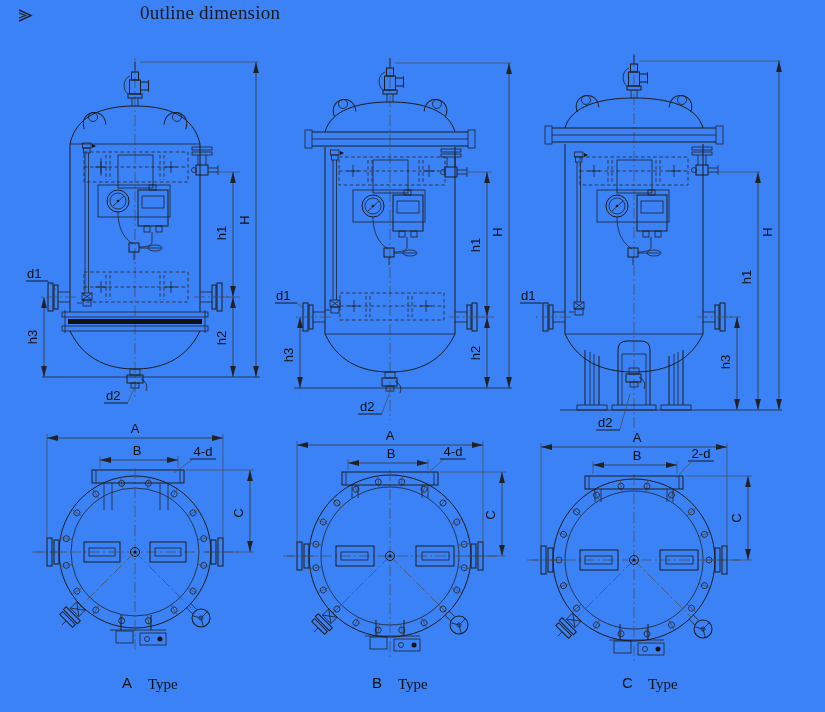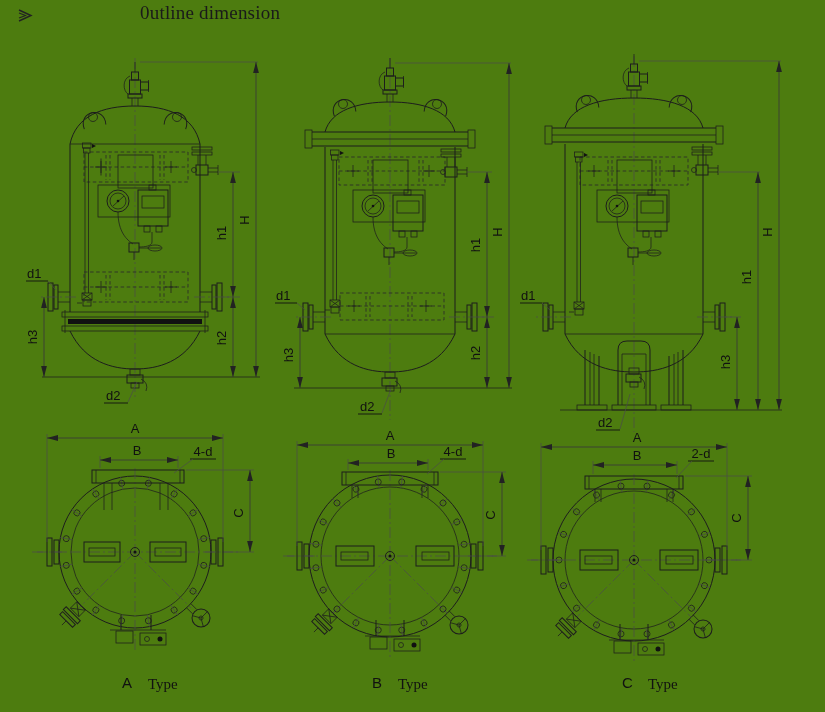--- a/index.html
+++ b/index.html
@@ -1,16 +1,16 @@
 <!DOCTYPE html>
 <html><head>
 <meta charset="utf-8">
 <style>
   html,body{margin:0;padding:0;background:#fff;}
-  .stage{position:relative;width:825px;height:712px;background:#4d7c0f;overflow:hidden;
+  .stage{position:relative;width:825px;height:712px;background:#3b82f6;overflow:hidden;
          font-family:"Liberation Sans",sans-serif;}
   .title-row{position:absolute;left:0;top:0;width:825px;height:30px;z-index:2;}
   .title-row .bullet{position:absolute;left:17px;top:8px;}
   .title-row .ttl{position:absolute;left:140px;top:2px;
       font-family:"Liberation Serif",serif;font-size:19px;color:#1a1a1a;letter-spacing:.2px;}
   svg.draw{position:absolute;left:0;top:0;}
   .ln{stroke:#1d1d1d;stroke-width:1;fill:none;}
   .thin{stroke-width:.75;}
   .ext{stroke:#4a4a4a;stroke-width:.7;fill:none;}
   .dim{stroke:#3a3a3a;stroke-width:.85;fill:none;}

